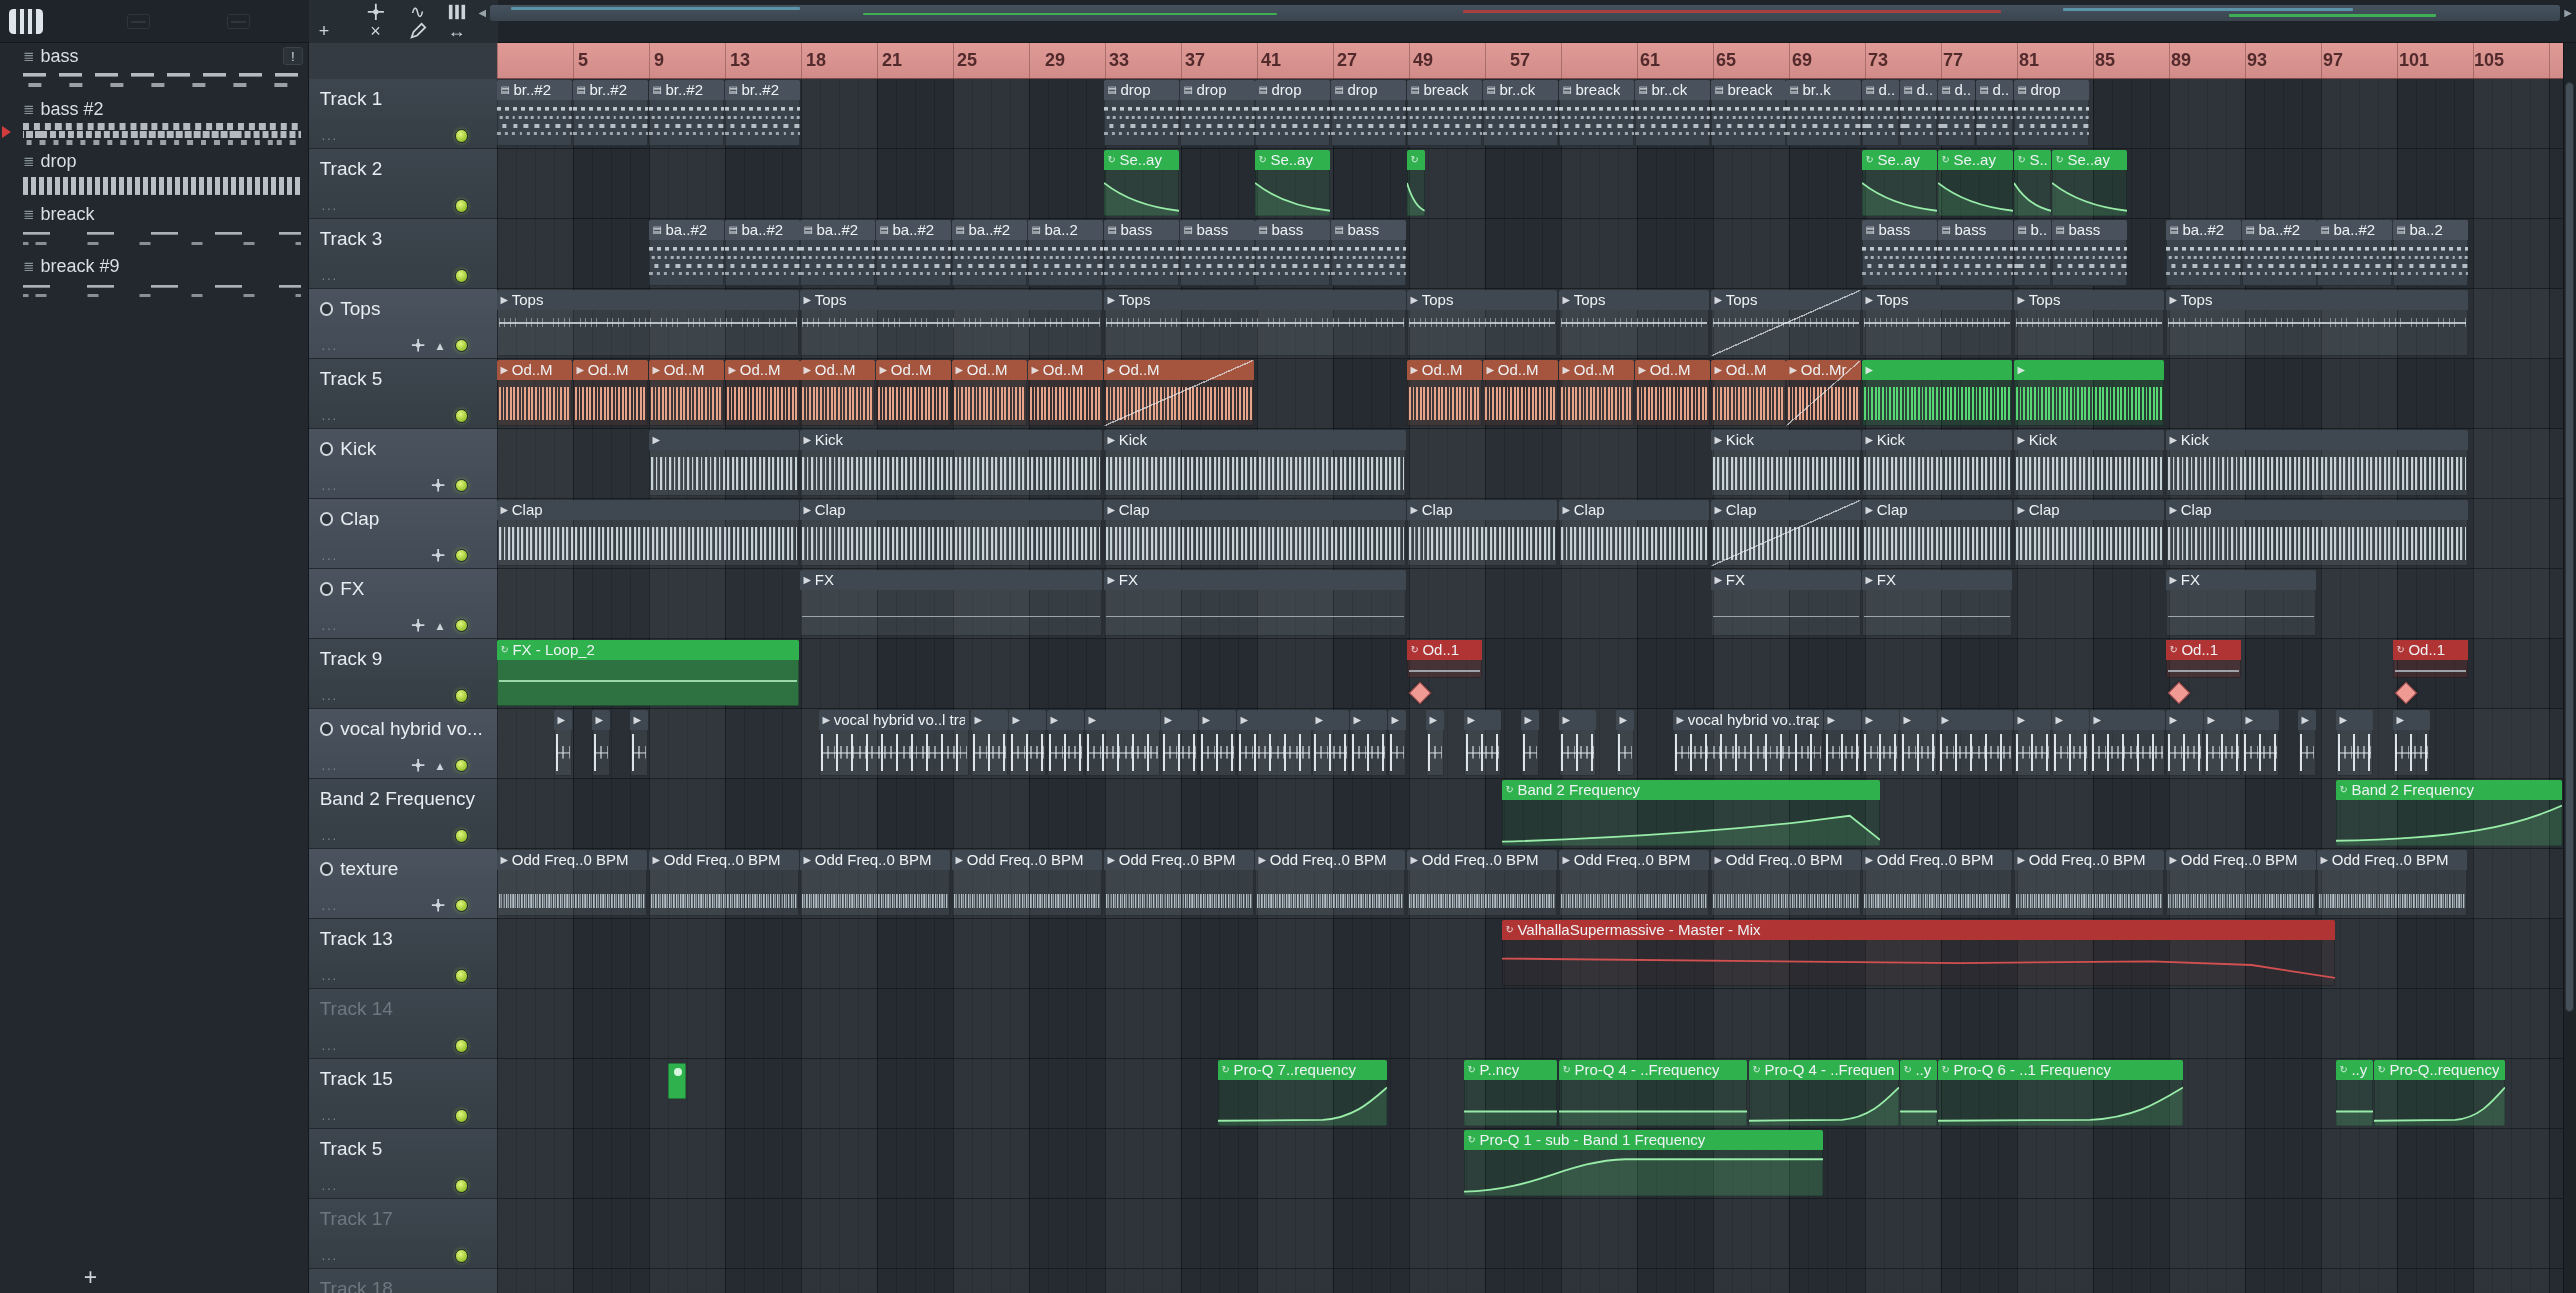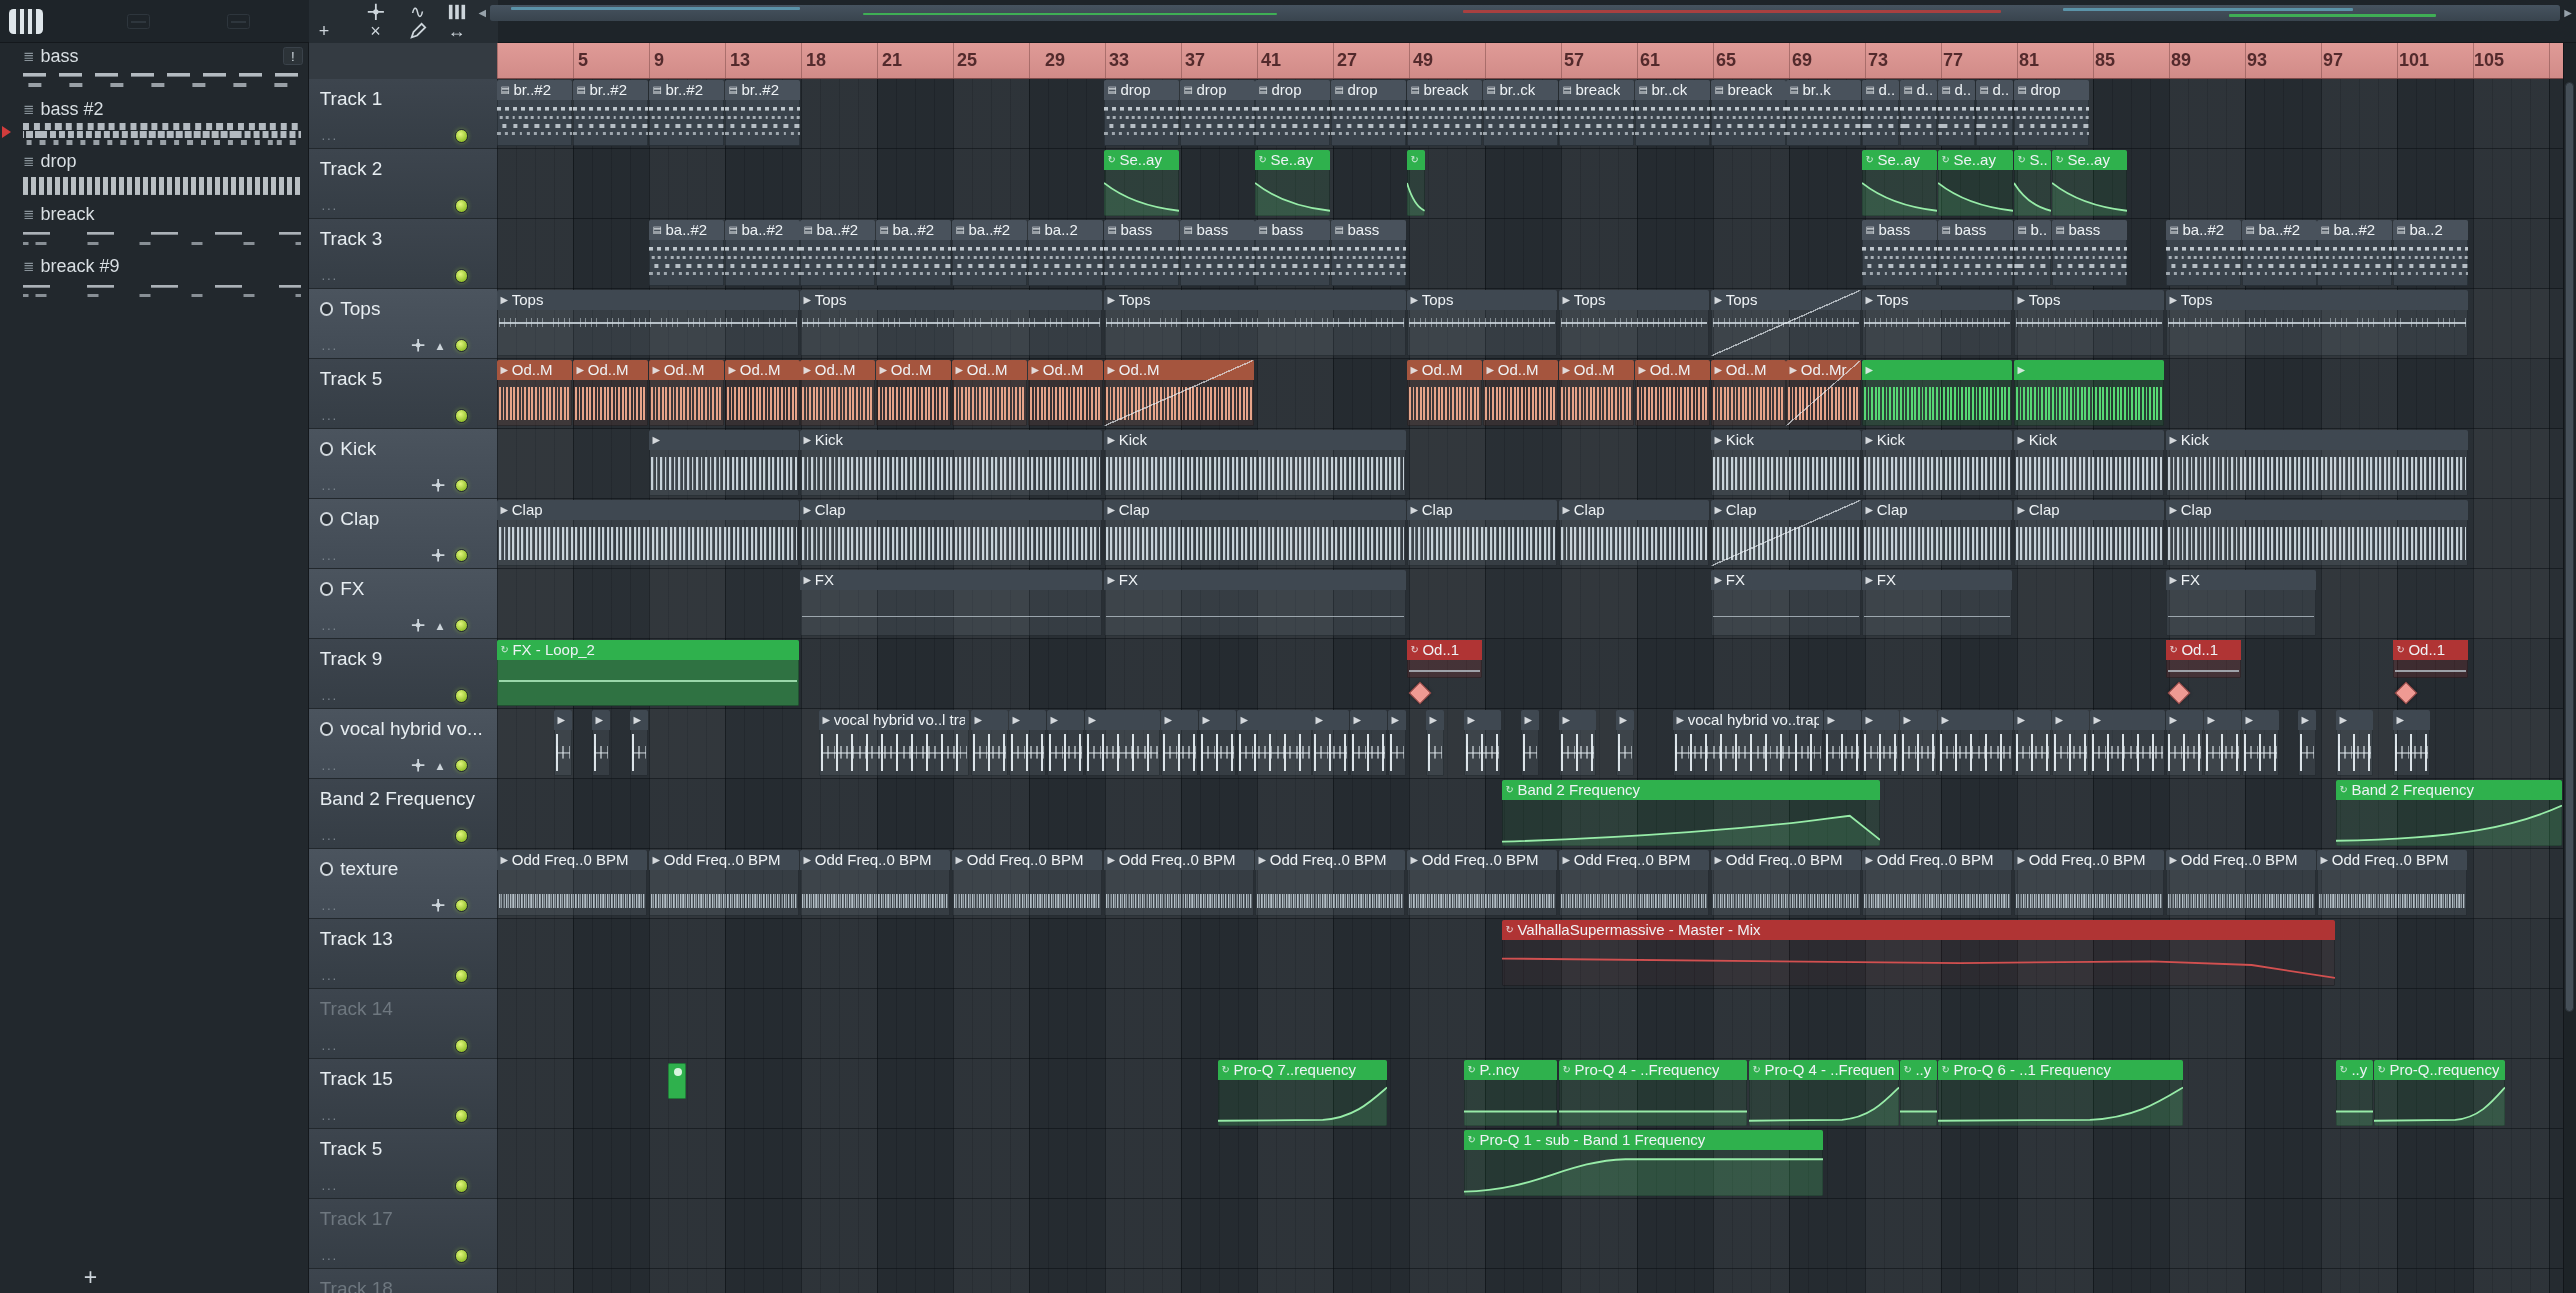--- a/index.html
+++ b/index.html
@@ -455,21 +455,21 @@
         <span class="rnum" style="left: 309px;">18</span>
         <span class="rnum" style="left: 385px;">21</span>
         <span class="rnum" style="left: 460px;">25</span>
         <span class="rnum" style="left: 548px;">29</span>
         <span class="rnum" style="left: 612px;">33</span>
         <span class="rnum" style="left: 688px;">37</span>
         <span class="rnum" style="left: 764px;">41</span>
         <span class="rnum" style="left: 840px;">27</span>
         <span class="rnum" style="left: 916px;">49</span>
         <span class="rnum" style="left: 991px; margin-top: 28px;">53</span>
-        <span class="rnum" style="left: 1067px;">57</span>
+        <span class="rnum" style="left: 1013px;">57</span>
         <span class="rnum" style="left: 1143px;">61</span>
         <span class="rnum" style="left: 1219px;">65</span>
         <span class="rnum" style="left: 1295px;">69</span>
         <span class="rnum" style="left: 1371px;">73</span>
         <span class="rnum" style="left: 1446px;">77</span>
         <span class="rnum" style="left: 1522px;">81</span>
         <span class="rnum" style="left: 1598px;">85</span>
         <span class="rnum" style="left: 1674px;">89</span>
         <span class="rnum" style="left: 1750px;">93</span>
         <span class="rnum" style="left: 1826px;">97</span>

